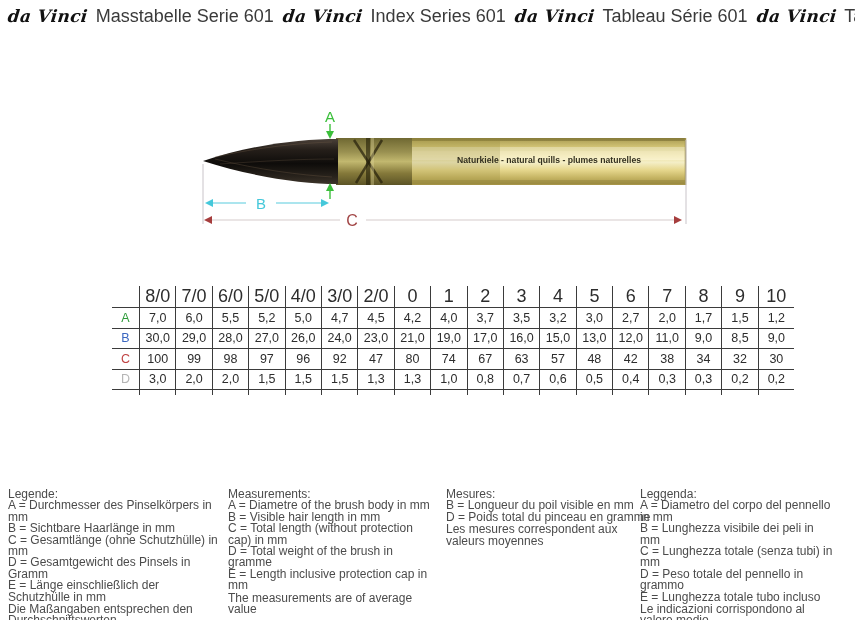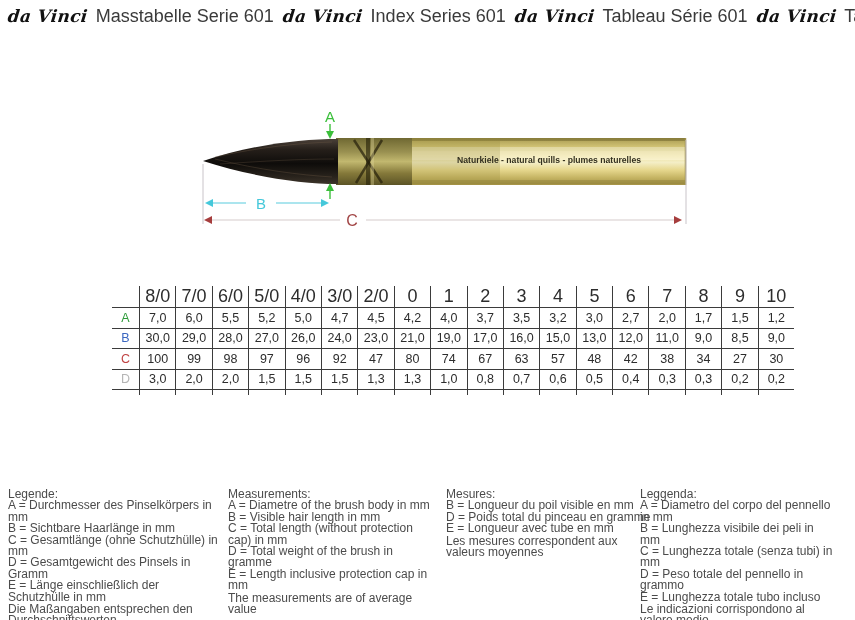--- a/index.html
+++ b/index.html
@@ -233,21 +233,21 @@
         <td>47</td>
         <td>80</td>
         <td>74</td>
         <td>67</td>
         <td>63</td>
         <td>57</td>
         <td>48</td>
         <td>42</td>
         <td>38</td>
         <td>34</td>
-        <td>27</td>
+        <td>32</td>
         <td>30</td>
       </tr>
       <tr>
         <td style="color: rgb(181, 181, 181);">D</td>
         <td>3,0</td>
         <td>2,0</td>
         <td>2,0</td>
         <td>1,5</td>
         <td>1,5</td>
         <td>1,5</td>
@@ -310,21 +310,20 @@
     <li>E = Length inclusive protection cap in mm</li>
   </ul>
   <div class="legend-footer">The measurements are of average value</div>
 </div>
 
 <div class="legend-col" id="legend-fr">
   <div>Mesures:</div>
   <ul>
     <li>B = Longueur du poil visible en mm</li>
     <li>D = Poids total du pinceau en gramme</li>
-    <li>E = Longueur avec tube en mm</li>
   </ul>
   <div class="legend-footer">Les mesures correspondent aux valeurs moyennes</div>
 </div>
 
 <div class="legend-col" id="legend-it">
   <div>Leggenda:</div>
   <ul>
     <li>A = Diametro del corpo del pennello in mm</li>
     <li>B = Lunghezza visibile dei peli in mm</li>
     <li>C = Lunghezza totale (senza tubi) in mm</li>

